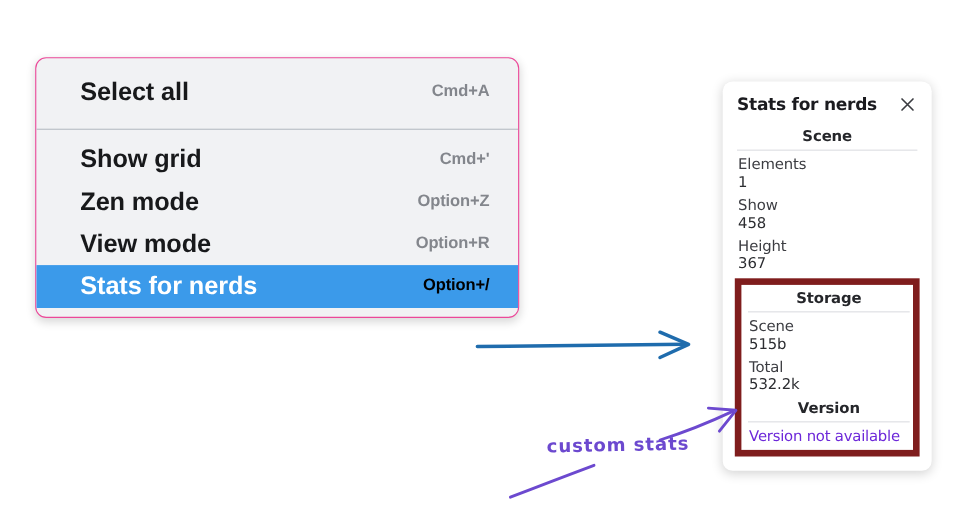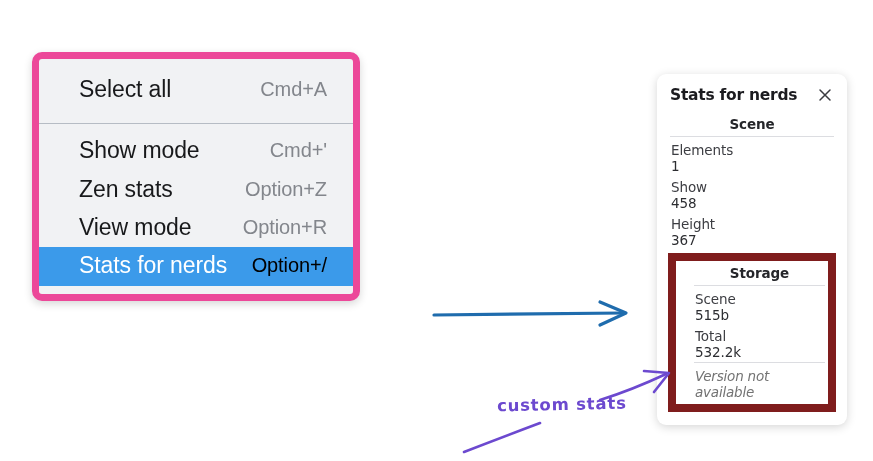--- a/index.html
+++ b/index.html
@@ -14,27 +14,28 @@
     overflow: hidden;
     font-family: "Liberation Sans", sans-serif;
     -webkit-font-smoothing: antialiased;
   }
 
   
   .context-menu {
     position: absolute;
     left: 32px;
     top: 52px;
-    width: 328px;
+    width: 440px;
     background: #f1f2f4;
-    border: 7px solid #ec4899;
+    border: 1px solid #ec4899;
     border-radius: 10px;
     box-shadow: 0 3px 9px rgba(0,0,0,0.16);
     overflow: hidden;
     box-sizing: border-box;
+    font-weight: bold;
   }
   .menu-group {
     padding: 6px 0;
   }
   .menu-group.group-top { padding: 12px 0 14px 0; }
   .menu-group.group-bottom { padding: 8px 0 8px 0; }
   .menu-sep {
     height: 1px;
     background: #b6bcc4;
     width: 100%;
@@ -47,21 +48,21 @@
     box-sizing: border-box;
     cursor: default;
   }
   .menu-item .mi-label {
     font-size: 23px;
     color: #18191b;
     letter-spacing: -0.1px;
     line-height: 1.32;
   }
   .menu-item .mi-shortcut {
-    font-size: 20px;
+    font-size: 15px;
     color: #83868c;
     letter-spacing: -0.1px;
     line-height: 1.32;
   }
   .menu-item.selected {
     background: #3b9aea;
   }
   .menu-item.selected .mi-label { color: #ffffff; }
   .menu-item.selected .mi-shortcut { color: #000000; }
 
@@ -120,28 +121,27 @@
     padding: 2.5px 3px 2.5px 3px;
     font-size: 13.5px;
     color: #3c3d42;
     letter-spacing: -0.1px;
     flex-direction: column;
   }
   .sp-row .sp-val { color: #2c2d31; }
   .sp-fullrow {
     padding: 3px 3px 1px 3px;
     font-size: 13.5px;
-    color: #737373;
+    color: #6d28d9;
     letter-spacing: -0.2px;
-    font-style: italic;
   }
   .sp-boxed {
-    border: 8px solid #7f1d1d;
+    border: 6px solid #7f1d1d;
     margin: 3px 0 0 0;
-    padding: 1px 1px 3px 16px;
+    padding: 1px 1px 3px 4px;
     box-sizing: border-box;
   }
 
   
   .anno-layer {
     position: absolute;
     left: 0; top: 0;
     width: 873px;
     height: 461px;
     pointer-events: none;
@@ -168,25 +168,25 @@
     <div class="menu-item">
       <span class="mi-label">Select all</span>
       <span class="mi-shortcut">Cmd+A</span>
     </div>
   </div>
 
   <div class="menu-sep"></div>
 
   <div class="menu-group group-bottom">
     <div class="menu-item">
-      <span class="mi-label">Show mode</span>
+      <span class="mi-label">Show grid</span>
       <span class="mi-shortcut">Cmd+'</span>
     </div>
     <div class="menu-item">
-      <span class="mi-label">Zen stats</span>
+      <span class="mi-label">Zen mode</span>
       <span class="mi-shortcut">Option+Z</span>
     </div>
     <div class="menu-item">
       <span class="mi-label">View mode</span>
       <span class="mi-shortcut">Option+R</span>
     </div>
     <div class="menu-item selected">
       <span class="mi-label">Stats for nerds</span>
       <span class="mi-shortcut">Option+/</span>
     </div>
@@ -229,20 +229,21 @@
       <div class="sp-row">
         <span class="sp-key">Scene</span>
         <span class="sp-val">515b</span>
       </div>
       <div class="sp-row">
         <span class="sp-key">Total</span>
         <span class="sp-val">532.2k</span>
       </div>
     </div>
     <div class="sp-section">
+      <div class="sp-section-title">Version</div>
       <div class="sp-divider"></div>
       <div class="sp-fullrow">Version not available</div>
     </div>
   </div>
 
 </div>
 
 <div class="anno-layer">
   <svg width="873" height="461" viewBox="0 0 873 461">
 

